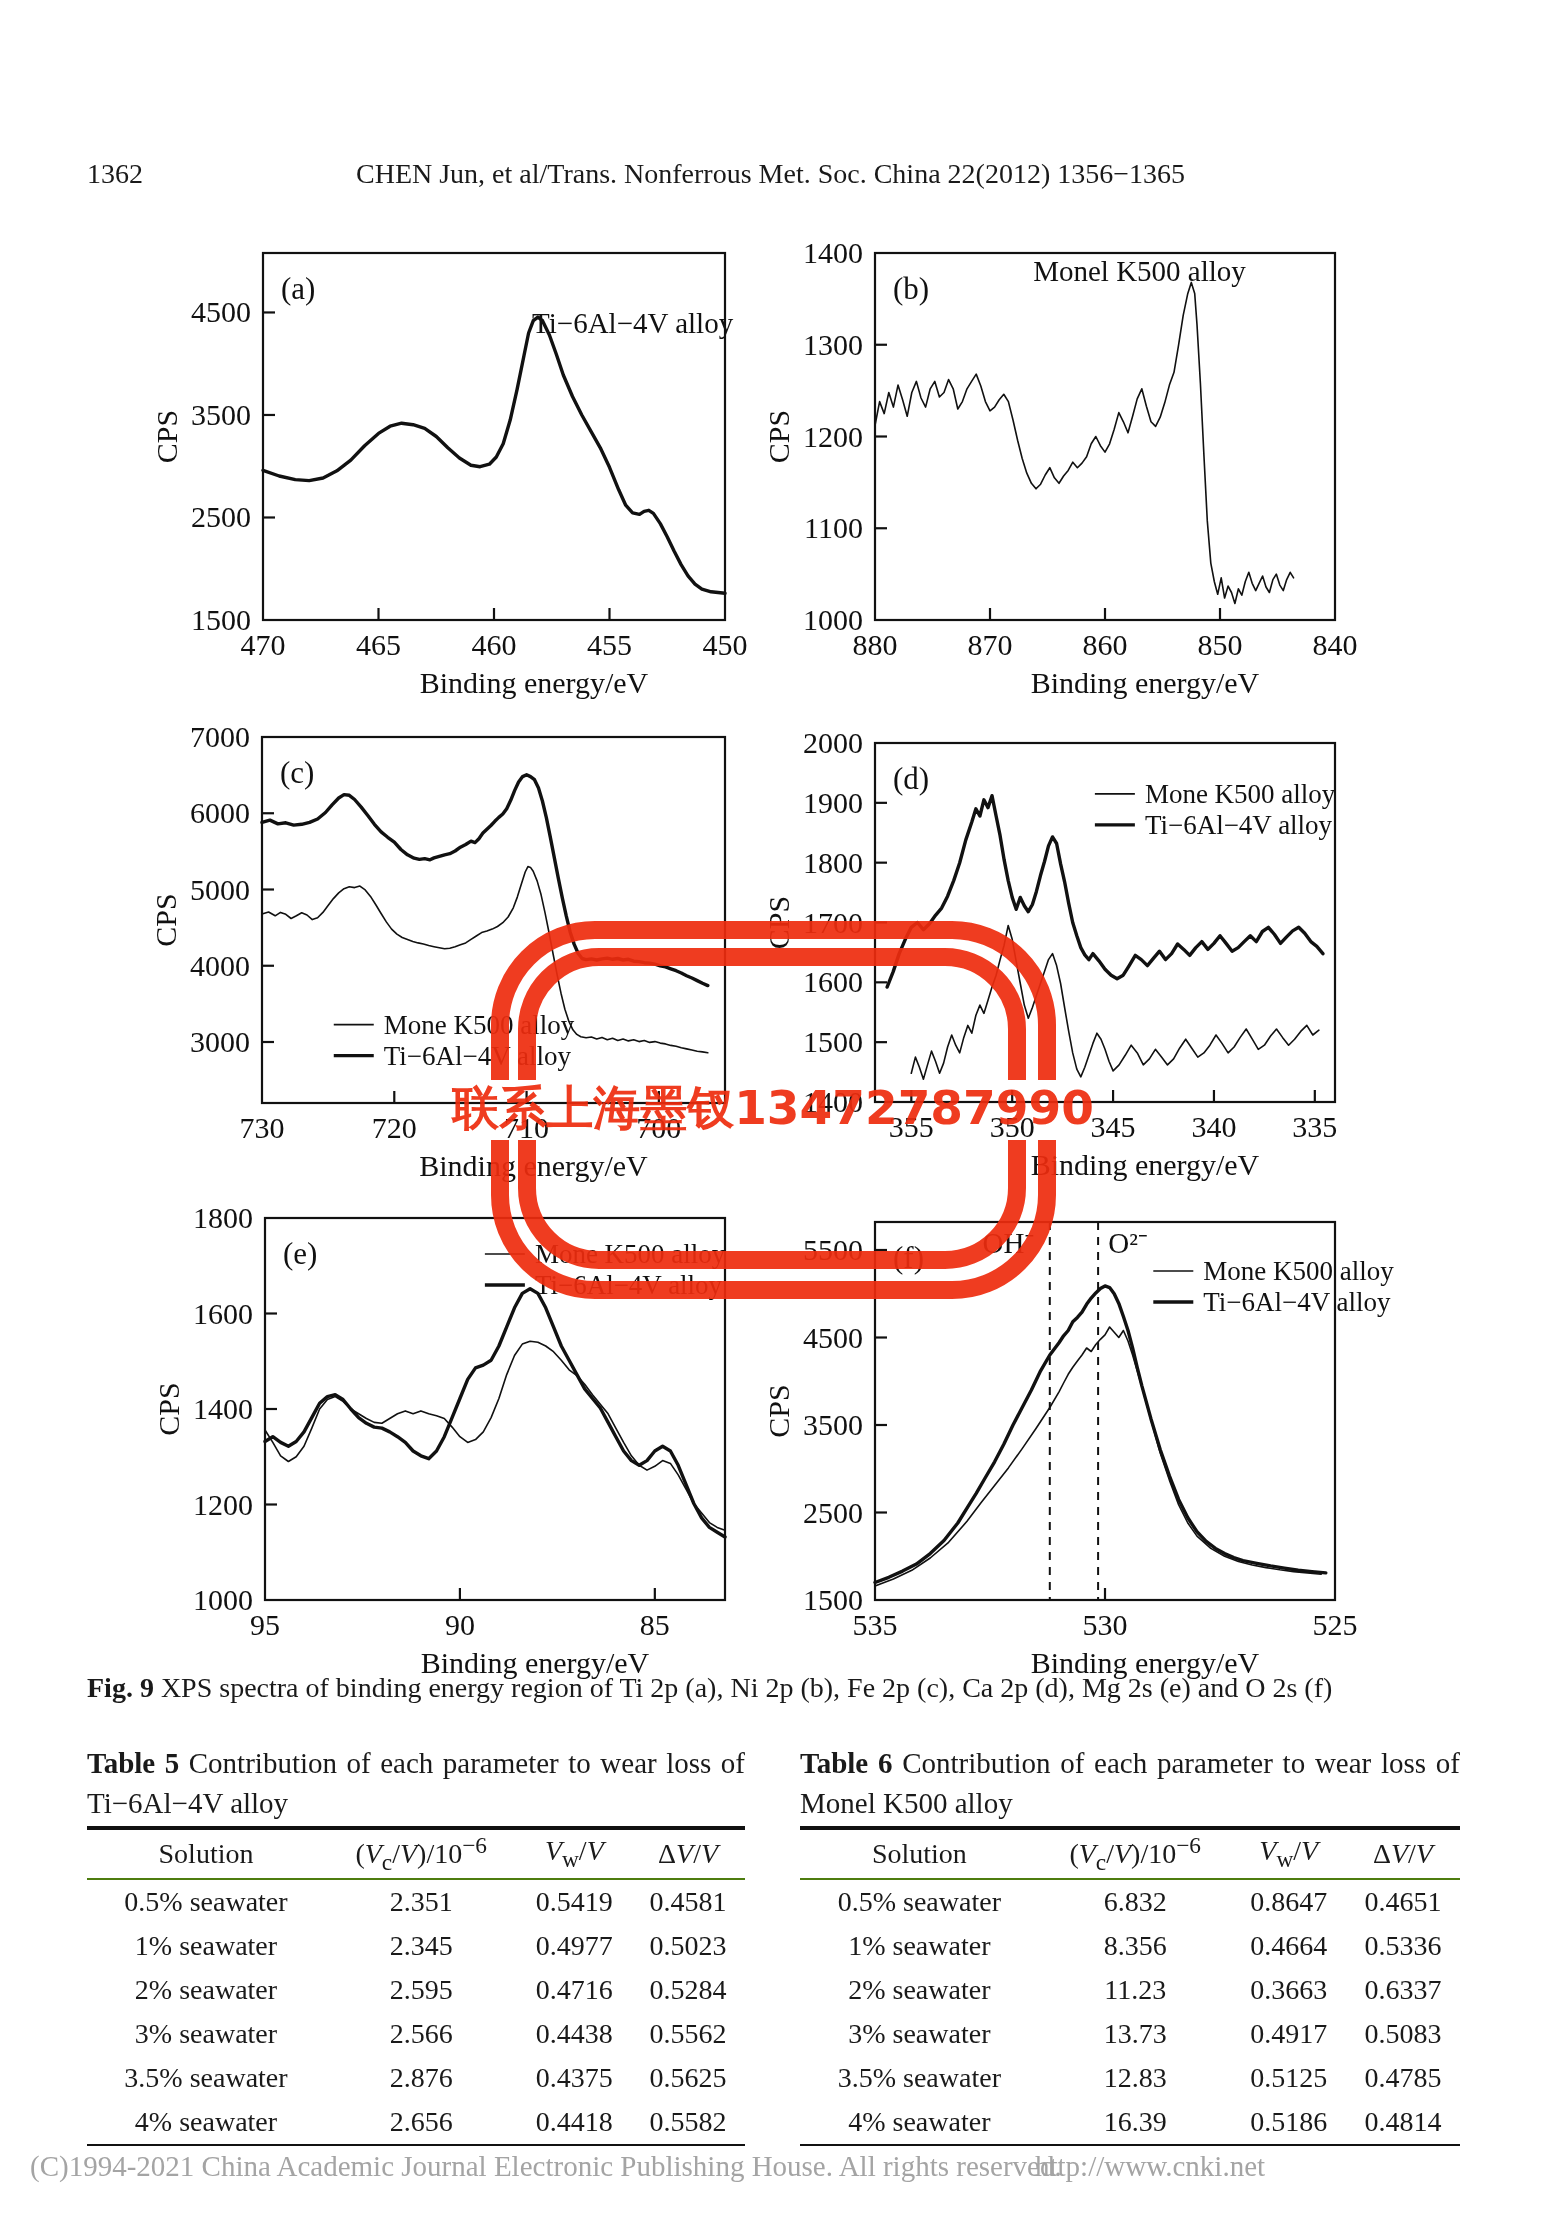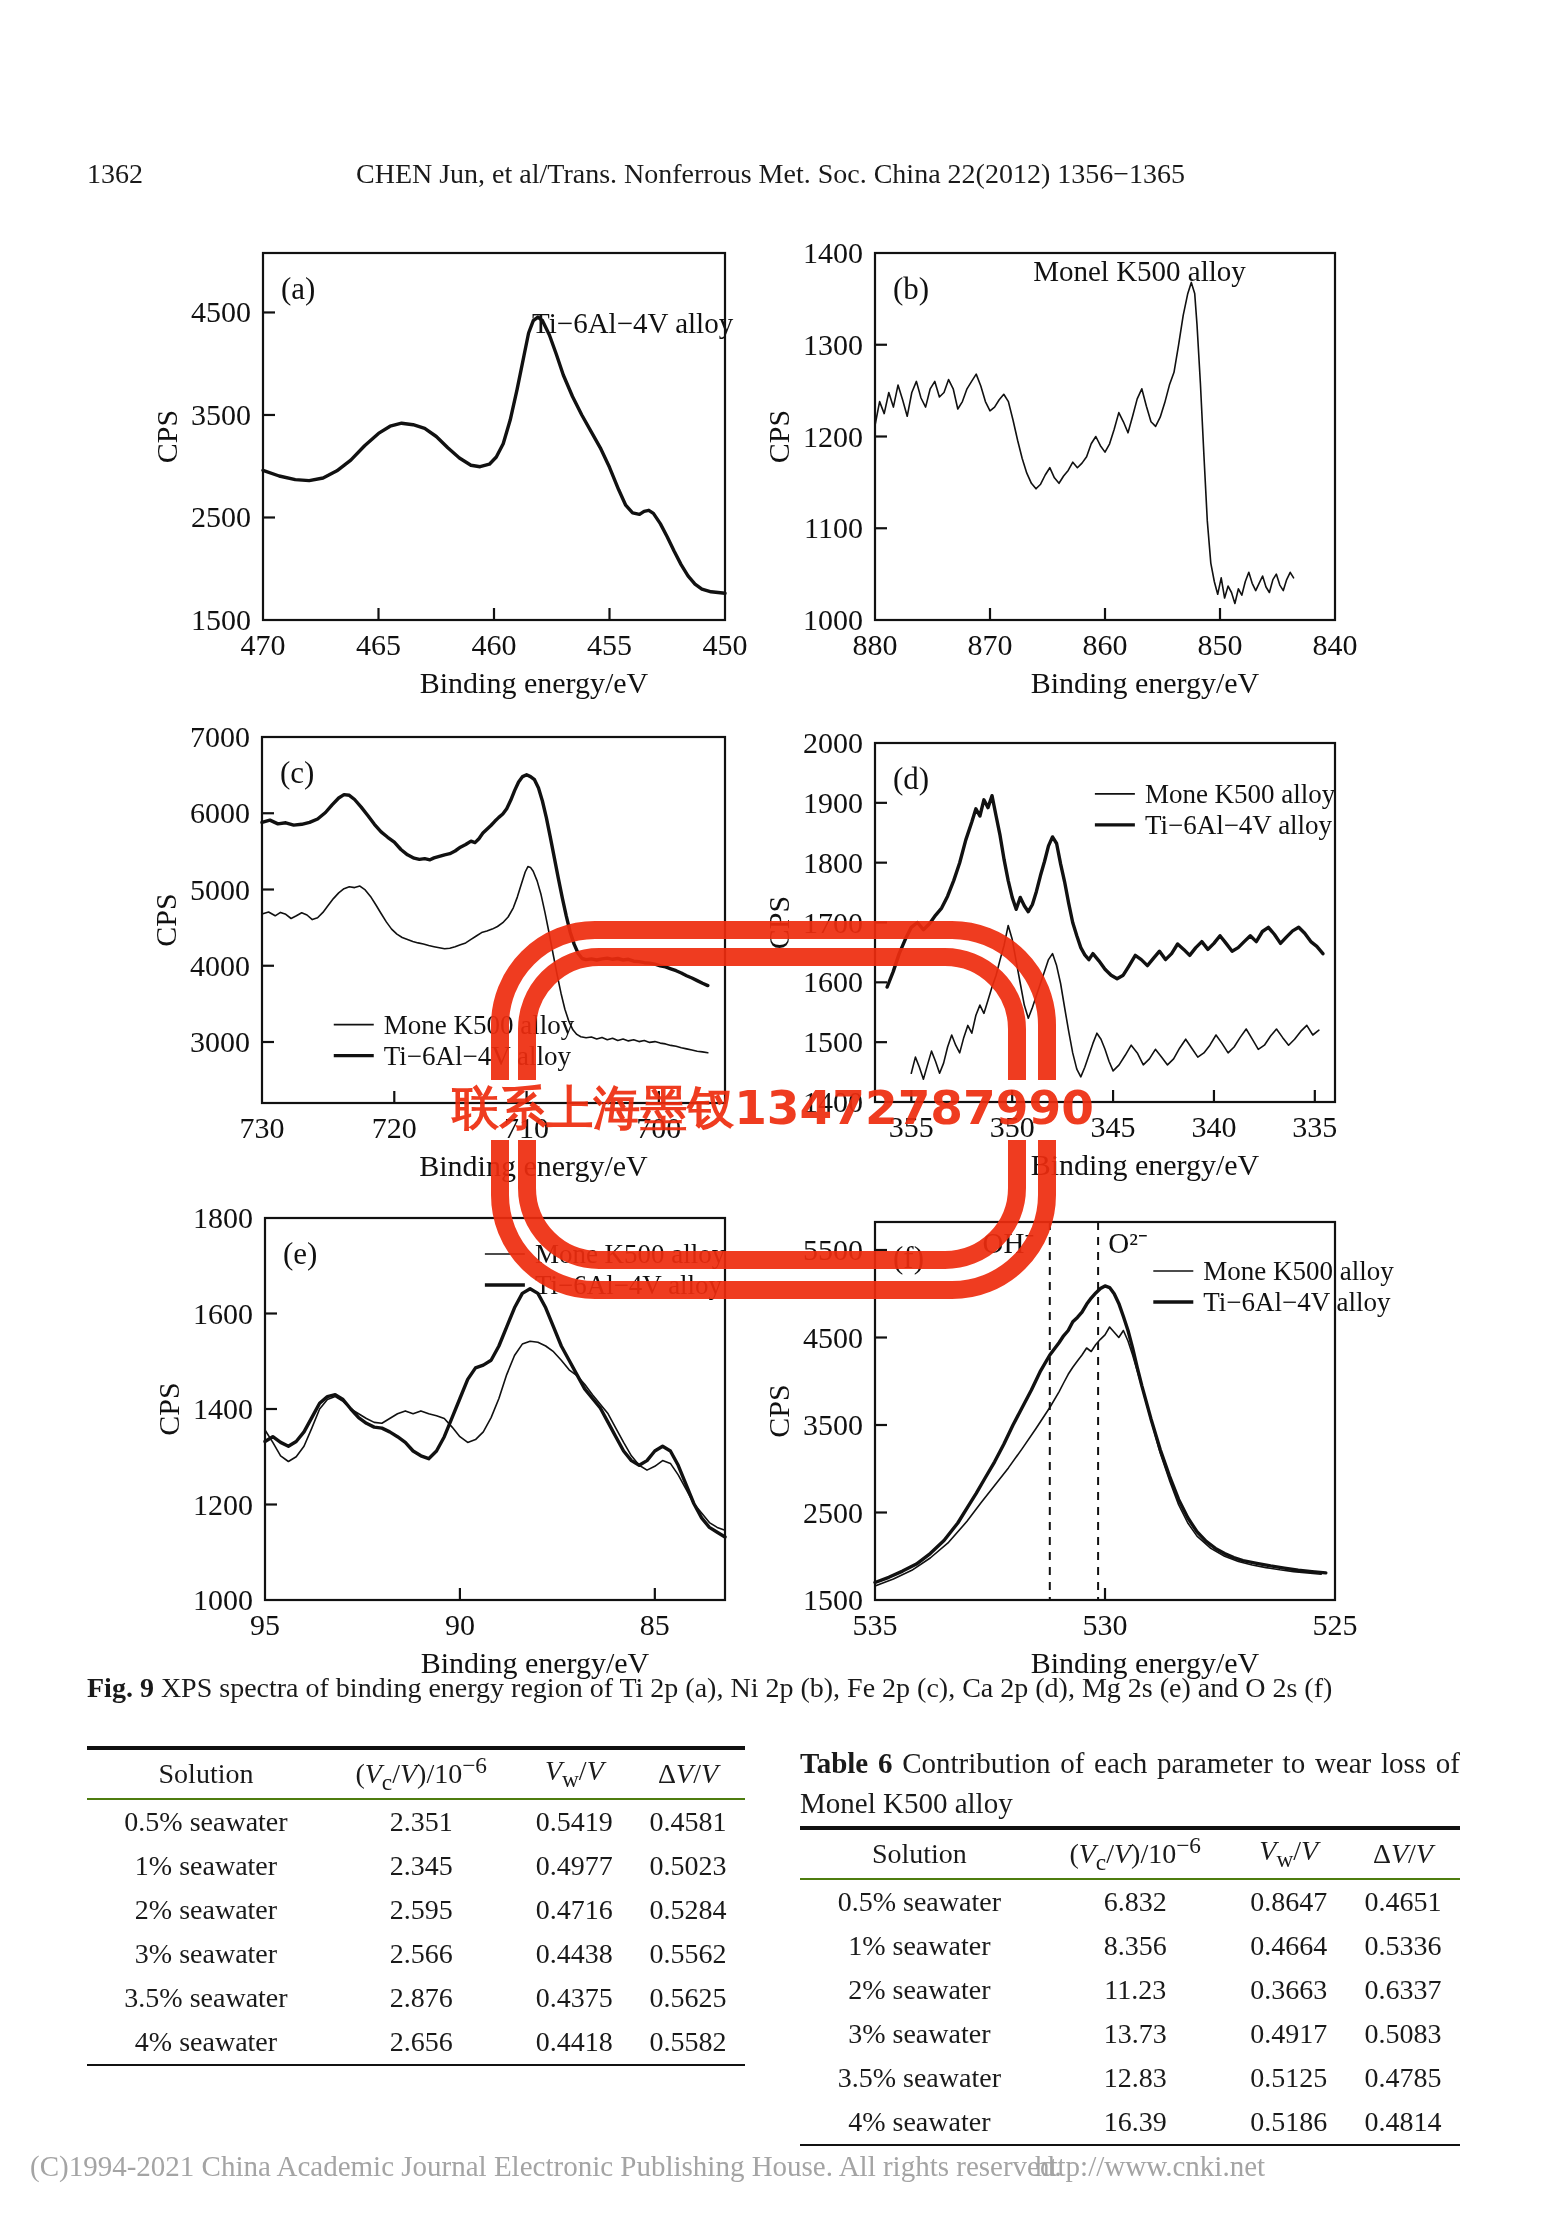--- a/index.html
+++ b/index.html
@@ -196,20 +196,23 @@
         <line x1="1153.3" y1="1302.02" x2="1193.3" y2="1302.02" stroke="#111" stroke-width="3.4"></line>
         <text x="1203.3" y="1311.02" font-size="27" font-family="&quot;Liberation Serif&quot;, serif" text-anchor="start" fill="#111">Ti−6Al−4V alloy</text>
       </g>
     </svg>
 
   <div class="caption">
     <b>Fig. 9</b><span> XPS spectra of binding energy region of Ti 2p (a), Ni 2p (b), Fe 2p (c), Ca 2p (d), Mg 2s (e) and O 2s (f)</span>
   </div>
 
   <div class="tblwrap t5">
+    <div class="tbl-title">
+      <span class="tlabel">Table 5</span><span> Contribution of each parameter to wear loss of Ti−6Al−4V alloy</span>
+    </div>
     <table class="data">
       <thead>
           <tr>
             <th>Solution</th>
             <th>(<i>V</i><sub>c</sub>/<i>V</i>)/10<sup>−6</sup></th>
             <th><i>V</i><sub>w</sub>/<i>V</i></th>
             <th>Δ<i>V</i>/<i>V</i></th>
           </tr>
         </thead>
       <tbody>

